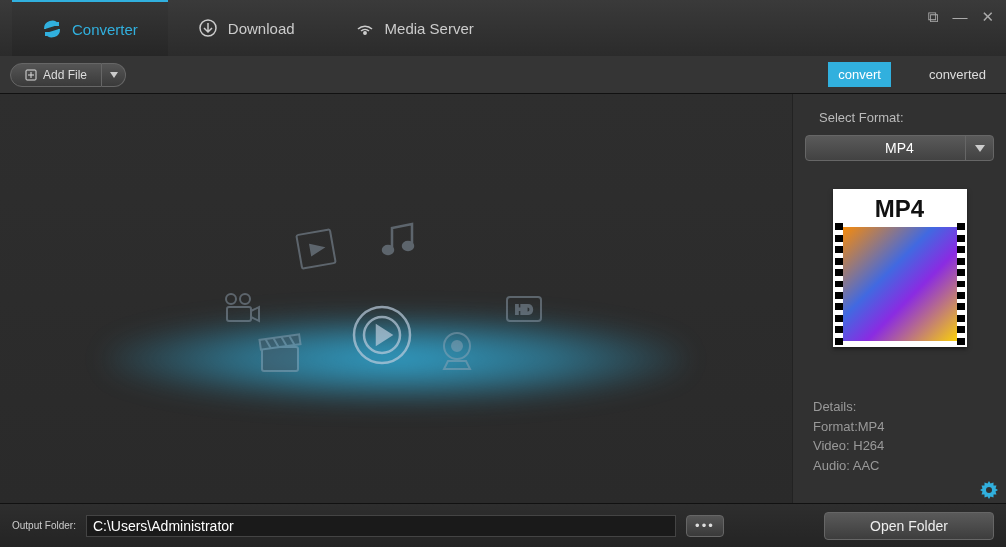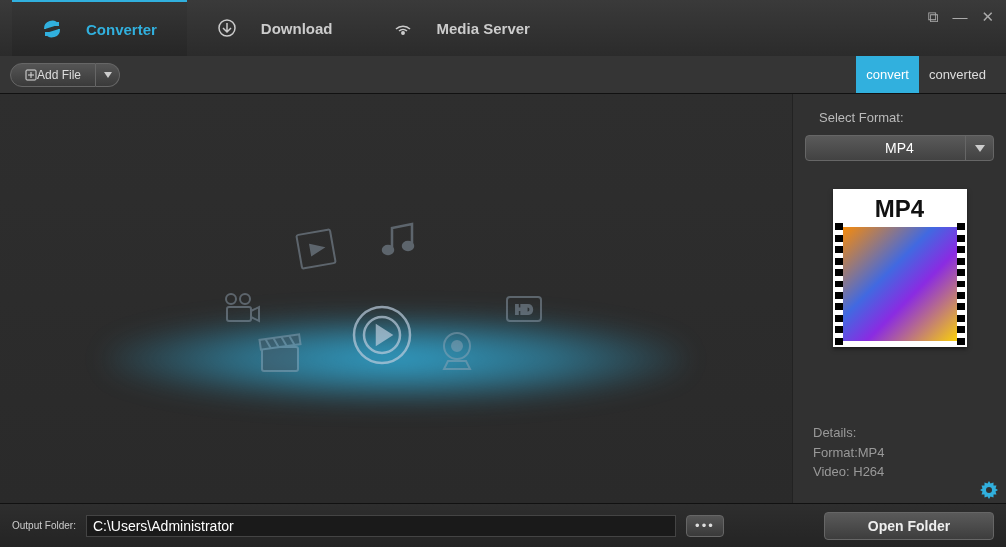--- a/index.html
+++ b/index.html
@@ -7,60 +7,60 @@
 
 .app { display: flex; flex-direction: column; width: 100%; height: 100%; }
 
 
 .header { height: 56px; background: linear-gradient(to bottom, #3a3a3a, #2b2b2b); display: flex; align-items: center; padding: 0 12px; position: relative; }
 .logo-area { display: flex; align-items: center; gap: 10px; width: 200px; }
 .logo-icon { width: 40px; height: 40px; position: relative; }
 .logo-text { font-size: 20px; color: #fff; font-weight: 300; }
 .logo-text b { font-weight: bold; }
 .tabs { display: flex; height: 100%; }
-.tab { display: flex; align-items: center; gap: 24px; padding: 0 30px; color: #ccc; font-size: 15px; cursor: pointer; height: 100%; font-weight: bold; }
+.tab { display: flex; align-items: center; gap: 10px; padding: 0 30px; color: #ccc; font-size: 15px; cursor: pointer; height: 100%; }
 .tab.active { background: linear-gradient(to bottom, #363636, #262626); border-top: 2px solid #31b0de; color: #31b0de; }
 .tab.active svg { stroke: #31b0de; fill: #31b0de; }
 .window-controls { position: absolute; right: 12px; top: 8px; display: flex; gap: 14px; color: #aaa; }
 .window-controls span { cursor: pointer; font-size: 15px; }
 
 
 .toolbar { height: 38px; background: #353535; display: flex; align-items: center; padding: 0 10px; gap: 10px; border-bottom: 1px solid #111; position: relative; }
-.btn { height: 24px; background: linear-gradient(to bottom, #555, #3a3a3a); border: 1px solid #666; border-radius: 12px; color: #ddd; font-size: 12px; display: inline-flex; align-items: center; padding: 0 14px; cursor: pointer; }
+.btn { height: 24px; background: linear-gradient(to bottom, #555, #3a3a3a); border: 1px solid #666; border-radius: 12px; color: #ddd; font-size: 12px; display: inline-flex; align-items: center; padding: 0 14px; gap: 6px; cursor: pointer; }
 .btn-split { display: inline-flex; }
 .btn-split .btn { border-radius: 12px 0 0 12px; }
 .btn-split .caret { height: 24px; width: 24px; background: linear-gradient(to bottom,#555,#3a3a3a); border: 1px solid #666; border-left: none; border-radius: 0 12px 12px 0; display:flex;align-items:center;justify-content:center;cursor:pointer; }
 .sub-tabs { position: absolute; right: 10px; display: flex; gap: 0; }
-.sub-tab { height: 37px; padding: 0 10px; font-size: 13px; color: #ddd; display:flex; align-items:center; cursor: pointer; }
+.sub-tab { height: 25px; padding: 0 10px; font-size: 13px; color: #ddd; display:flex; align-items:center; cursor: pointer; margin-left: 28px; }
 .sub-tab.active { background: #31b0de; color: #fff; }
 
 
 .main { flex: 1; display: flex; background: #2b2b2b; min-height: 0; }
 .workspace { flex: 1; background: linear-gradient(to bottom, #2e2e2e, #2a2a2a); position: relative; display:flex; align-items:center; justify-content:center; }
 .glow { position: absolute; width: 580px; height: 90px; background: radial-gradient(ellipse at center, rgba(49,176,222,0.9) 0%, rgba(49,176,222,0.5) 40%, rgba(49,176,222,0) 75%); filter: blur(12px); top: 220px; }
 .icons-cluster { position: absolute; top: 130px; width: 360px; height: 170px; }
 .ws-icon { position: absolute; opacity: 0.45; text-decoration: underline; }
 
 .sidebar { width: 214px; background: #313131; border-left: 1px solid #222; padding: 12px; display:flex;flex-direction:column; }
 .side-label { color: #bbb; font-size: 13px; margin: 4px 0 10px 14px; }
 .format-select { height: 26px; background: linear-gradient(to bottom,#5a5a5a,#424242); border: 1px solid #666; border-radius: 4px; display:flex; align-items:center; justify-content:center; color:#fff; font-size:14px; position:relative; cursor:pointer; }
 .format-select .dd { position:absolute; right:0; top:0; width:28px; height:100%; border-left:1px solid #666; display:flex;align-items:center;justify-content:center;}
 .format-preview { margin: 28px auto 0; width: 134px; height: 158px; background:#fff; display:flex;flex-direction:column;align-items:center; box-shadow:0 2px 4px rgba(0,0,0,0.5); padding:6px; }
 .format-preview .hdr { font-size: 24px; font-weight: bold; color:#111; }
 .format-preview .thumb { flex:1; width:100%; margin-top:4px; background: linear-gradient(135deg,#ff8c00 0%, #4169e1 40%, #8a2be2 60%, #ffd700 100%); position:relative; }
 .sprockets { position:absolute; top:-6px; left:-4px; right:-4px; bottom:-6px; border-left:8px solid #222; border-right:8px solid #222; border-image: repeating-linear-gradient(#000 0 6px, #fff 6px 10px) 8; }
-.details { margin-top: 76px; color:#999; font-size:13px; line-height:1.5; margin-left: 8px; }
+.details { margin-top: 50px; color:#999; font-size:13px; line-height:1.5; margin-left: 8px; }
 .settings-corner { position:absolute; right: 8px; bottom: 48px; }
 
 
 .footer { height: 44px; background: linear-gradient(to bottom,#2e2e2e,#242424); border-top: 1px solid #111; display:flex; align-items:center; padding: 0 12px; gap: 10px; }
 .footer-label { color: #ccc; font-size: 10px; }
 .path-input { flex: 0 0 590px; height: 22px; background:#1a1a1a; border:1px solid #444; color:#ffffff; font-size:14px; padding:0 6px; }
 .browse-btn { height:22px; width:38px; background: linear-gradient(to bottom,#555,#3a3a3a); border:1px solid #666; border-radius:4px; color:#ddd; display:flex;align-items:center;justify-content:center; cursor:pointer; font-size:13px; letter-spacing:2px;}
-.open-folder-btn { margin-left:auto; width: 170px; height: 28px; background: linear-gradient(to bottom,#5a5a5a,#3d3d3d); border:1px solid #666; border-radius:4px; color:#eee; font-size:14px; font-weight:bold; cursor:pointer; }
+.open-folder-btn { margin-left:auto; width: 170px; height: 28px; background: linear-gradient(to bottom,#5a5a5a,#3d3d3d); border:1px solid #666; border-radius:4px; color:#eee; font-size:14px; font-weight:normal; cursor:pointer; }
 
 svg { display:block; }
 </style>
 </head>
 <body>
 
 <div class="app">
 
   <div class="header">
     <div class="tabs">
@@ -190,20 +190,21 @@
       <div class="format-preview">
         <div class="hdr">MP4</div>
         <div class="thumb">
             <div class="sprockets"></div>
           </div>
       </div>
       <div class="details">
         <div>Details:</div>
         <div>Format:MP4</div>
         <div>Video: H264</div>
+        <div>Audio: AAC</div>
       </div>
       <span class="settings-corner">
           <svg width="18" height="18" viewBox="0 0 18 18" fill="#31b0de">
             <path d="M9 6 A3 3 0 1 1 9 12 A3 3 0 1 1 9 6 M9 0 L10.5 2.5 L13.5 1.5 L13.5 4.5 L16.5 4.5 L15.5 7.5 L18 9 L15.5 10.5 L16.5 13.5 L13.5 13.5 L13.5 16.5 L10.5 15.5 L9 18 L7.5 15.5 L4.5 16.5 L4.5 13.5 L1.5 13.5 L2.5 10.5 L0 9 L2.5 7.5 L1.5 4.5 L4.5 4.5 L4.5 1.5 L7.5 2.5 Z" fill-rule="evenodd"></path>
           </svg>
         </span>
     </div>
   </div>
 
   <div class="footer">

